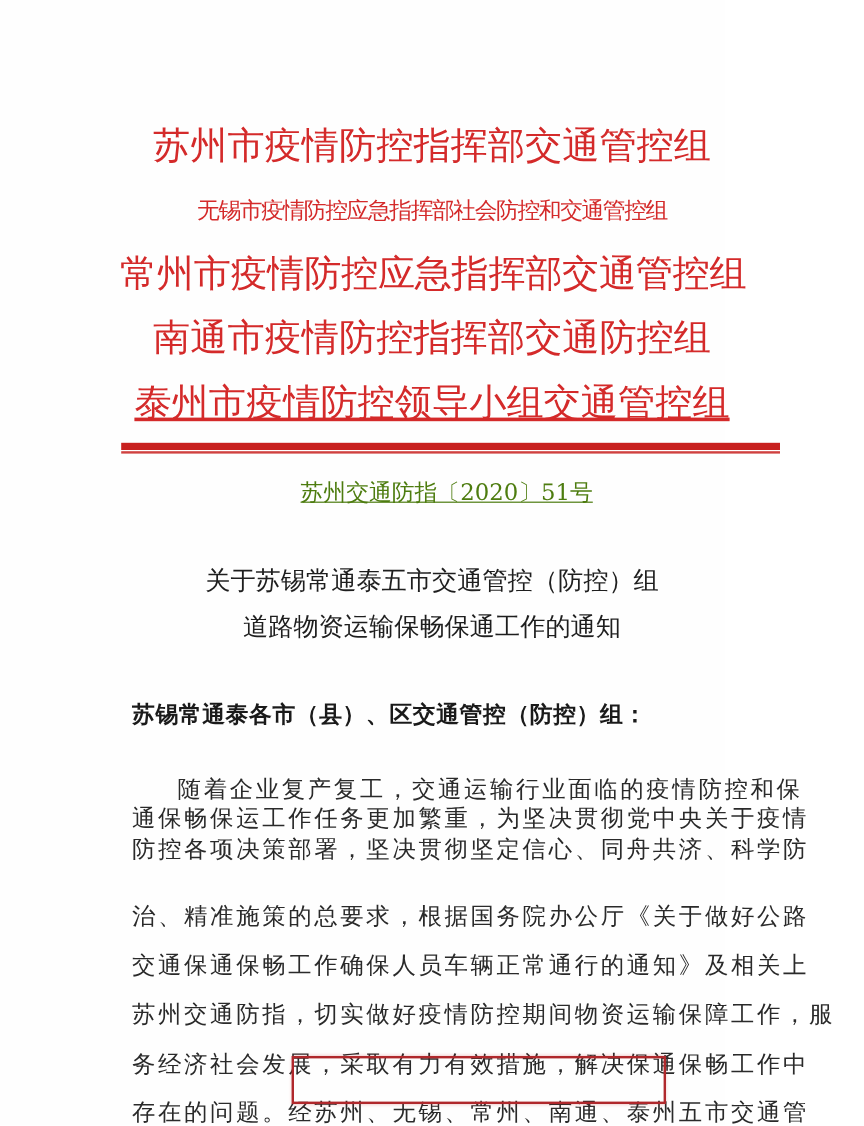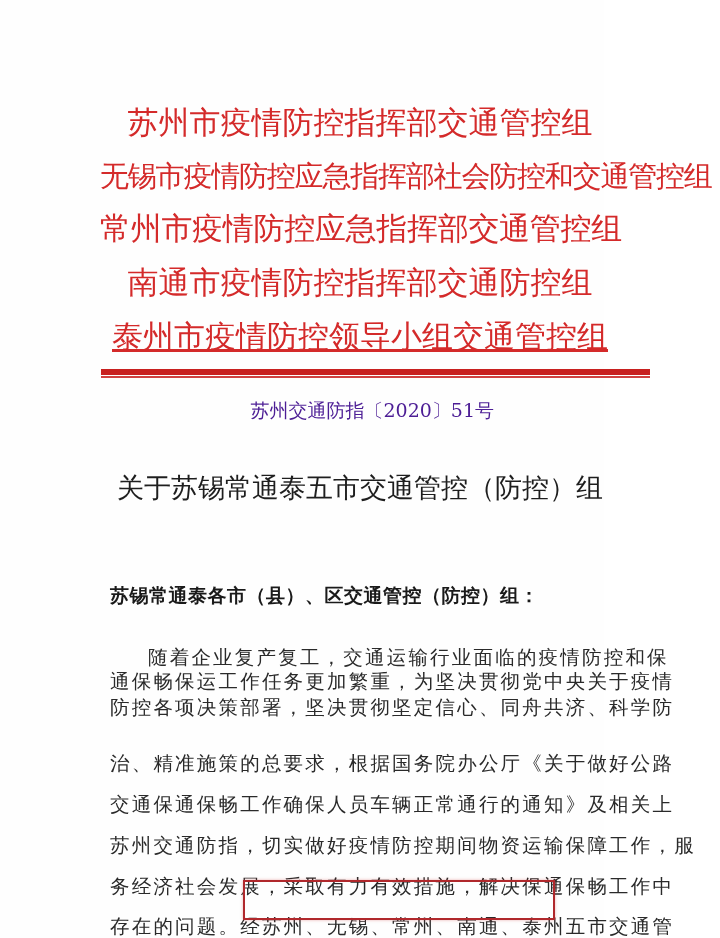--- a/index.html
+++ b/index.html
@@ -26,21 +26,21 @@
       width: 520px;
       color: #d42a2a;
       font-family: "DejaVu Sans", sans-serif;
       font-size: 31px;
       line-height: 40px;
       white-space: nowrap;
       letter-spacing: -0.5px;
       text-align: center;
     }
     .issuer-1 { top: 102px; letter-spacing: 0px; }
-    .issuer-2 { top: 156px; font-size: 29px; letter-spacing: -1.2px; }
+    .issuer-2 { top: 156px; font-size: 19px; letter-spacing: -1.2px; }
     .issuer-3 { top: 208px; letter-spacing: -0.3px; }
     .issuer-4 { top: 262px; letter-spacing: 0px; }
     .issuer-5 { top: 316px; letter-spacing: 0px; text-decoration: underline; }
 
     .red-rule {
       position: absolute;
       left: 101px;
       top: 369px;
       width: 549px;
       height: 6px;
@@ -55,31 +55,32 @@
       background: #c8201f;
       opacity: 0.85;
     }
 
     .doc-number {
       position: absolute;
       right: 110px;
       top: 398px;
       font-family: "DejaVu Serif", serif;
       font-size: 19px;
-      color: #4c1d95;
+      color: #4d7c0f;
       white-space: nowrap;
+      text-decoration: underline;
     }
 
     .doc-title {
       position: absolute;
       left: 100px;
       width: 520px;
       text-align: center;
       font-family: "DejaVu Sans", sans-serif;
-      font-size: 27px;
+      font-size: 21px;
       color: #1e1e1e;
       white-space: nowrap;
     }
     .doc-title-1 { top: 470px; }
     .doc-title-2 { top: 508px; }
 
     .salutation {
       position: absolute;
       left: 110px;
       top: 583px;
@@ -131,20 +132,21 @@
   <div class="issuer issuer-3">常州市疫情防控应急指挥部交通管控组</div>
   <div class="issuer issuer-4">南通市疫情防控指挥部交通防控组</div>
   <div class="issuer issuer-5">泰州市疫情防控领导小组交通管控组</div>
 
   <div class="red-rule"></div>
   <div class="red-rule-thin"></div>
 
   <div class="doc-number">苏州交通防指〔2020〕51号</div>
 
   <div class="doc-title doc-title-1">关于苏锡常通泰五市交通管控（防控）组</div>
+  <div class="doc-title doc-title-2">道路物资运输保畅保通工作的通知</div>
 
   <div class="salutation">苏锡常通泰各市（县）、区交通管控（防控）组：</div>
 
   <div class="body-line bl-1">随着企业复产复工，交通运输行业面临的疫情防控和保</div>
   <div class="body-line bl-2">通保畅保运工作任务更加繁重，为坚决贯彻党中央关于疫情</div>
   <div class="body-line bl-3">防控各项决策部署，坚决贯彻坚定信心、同舟共济、科学防</div>
   <div class="body-line bl-4">治、精准施策的总要求，根据国务院办公厅《关于做好公路</div>
   <div class="body-line bl-5">交通保通保畅工作确保人员车辆正常通行的通知》及相关上</div>
   <div class="body-line bl-6">苏州交通防指，切实做好疫情防控期间物资运输保障工作，服</div>
   <div class="body-line bl-7">务经济社会发展，采取有力有效措施，解决保通保畅工作中</div>

